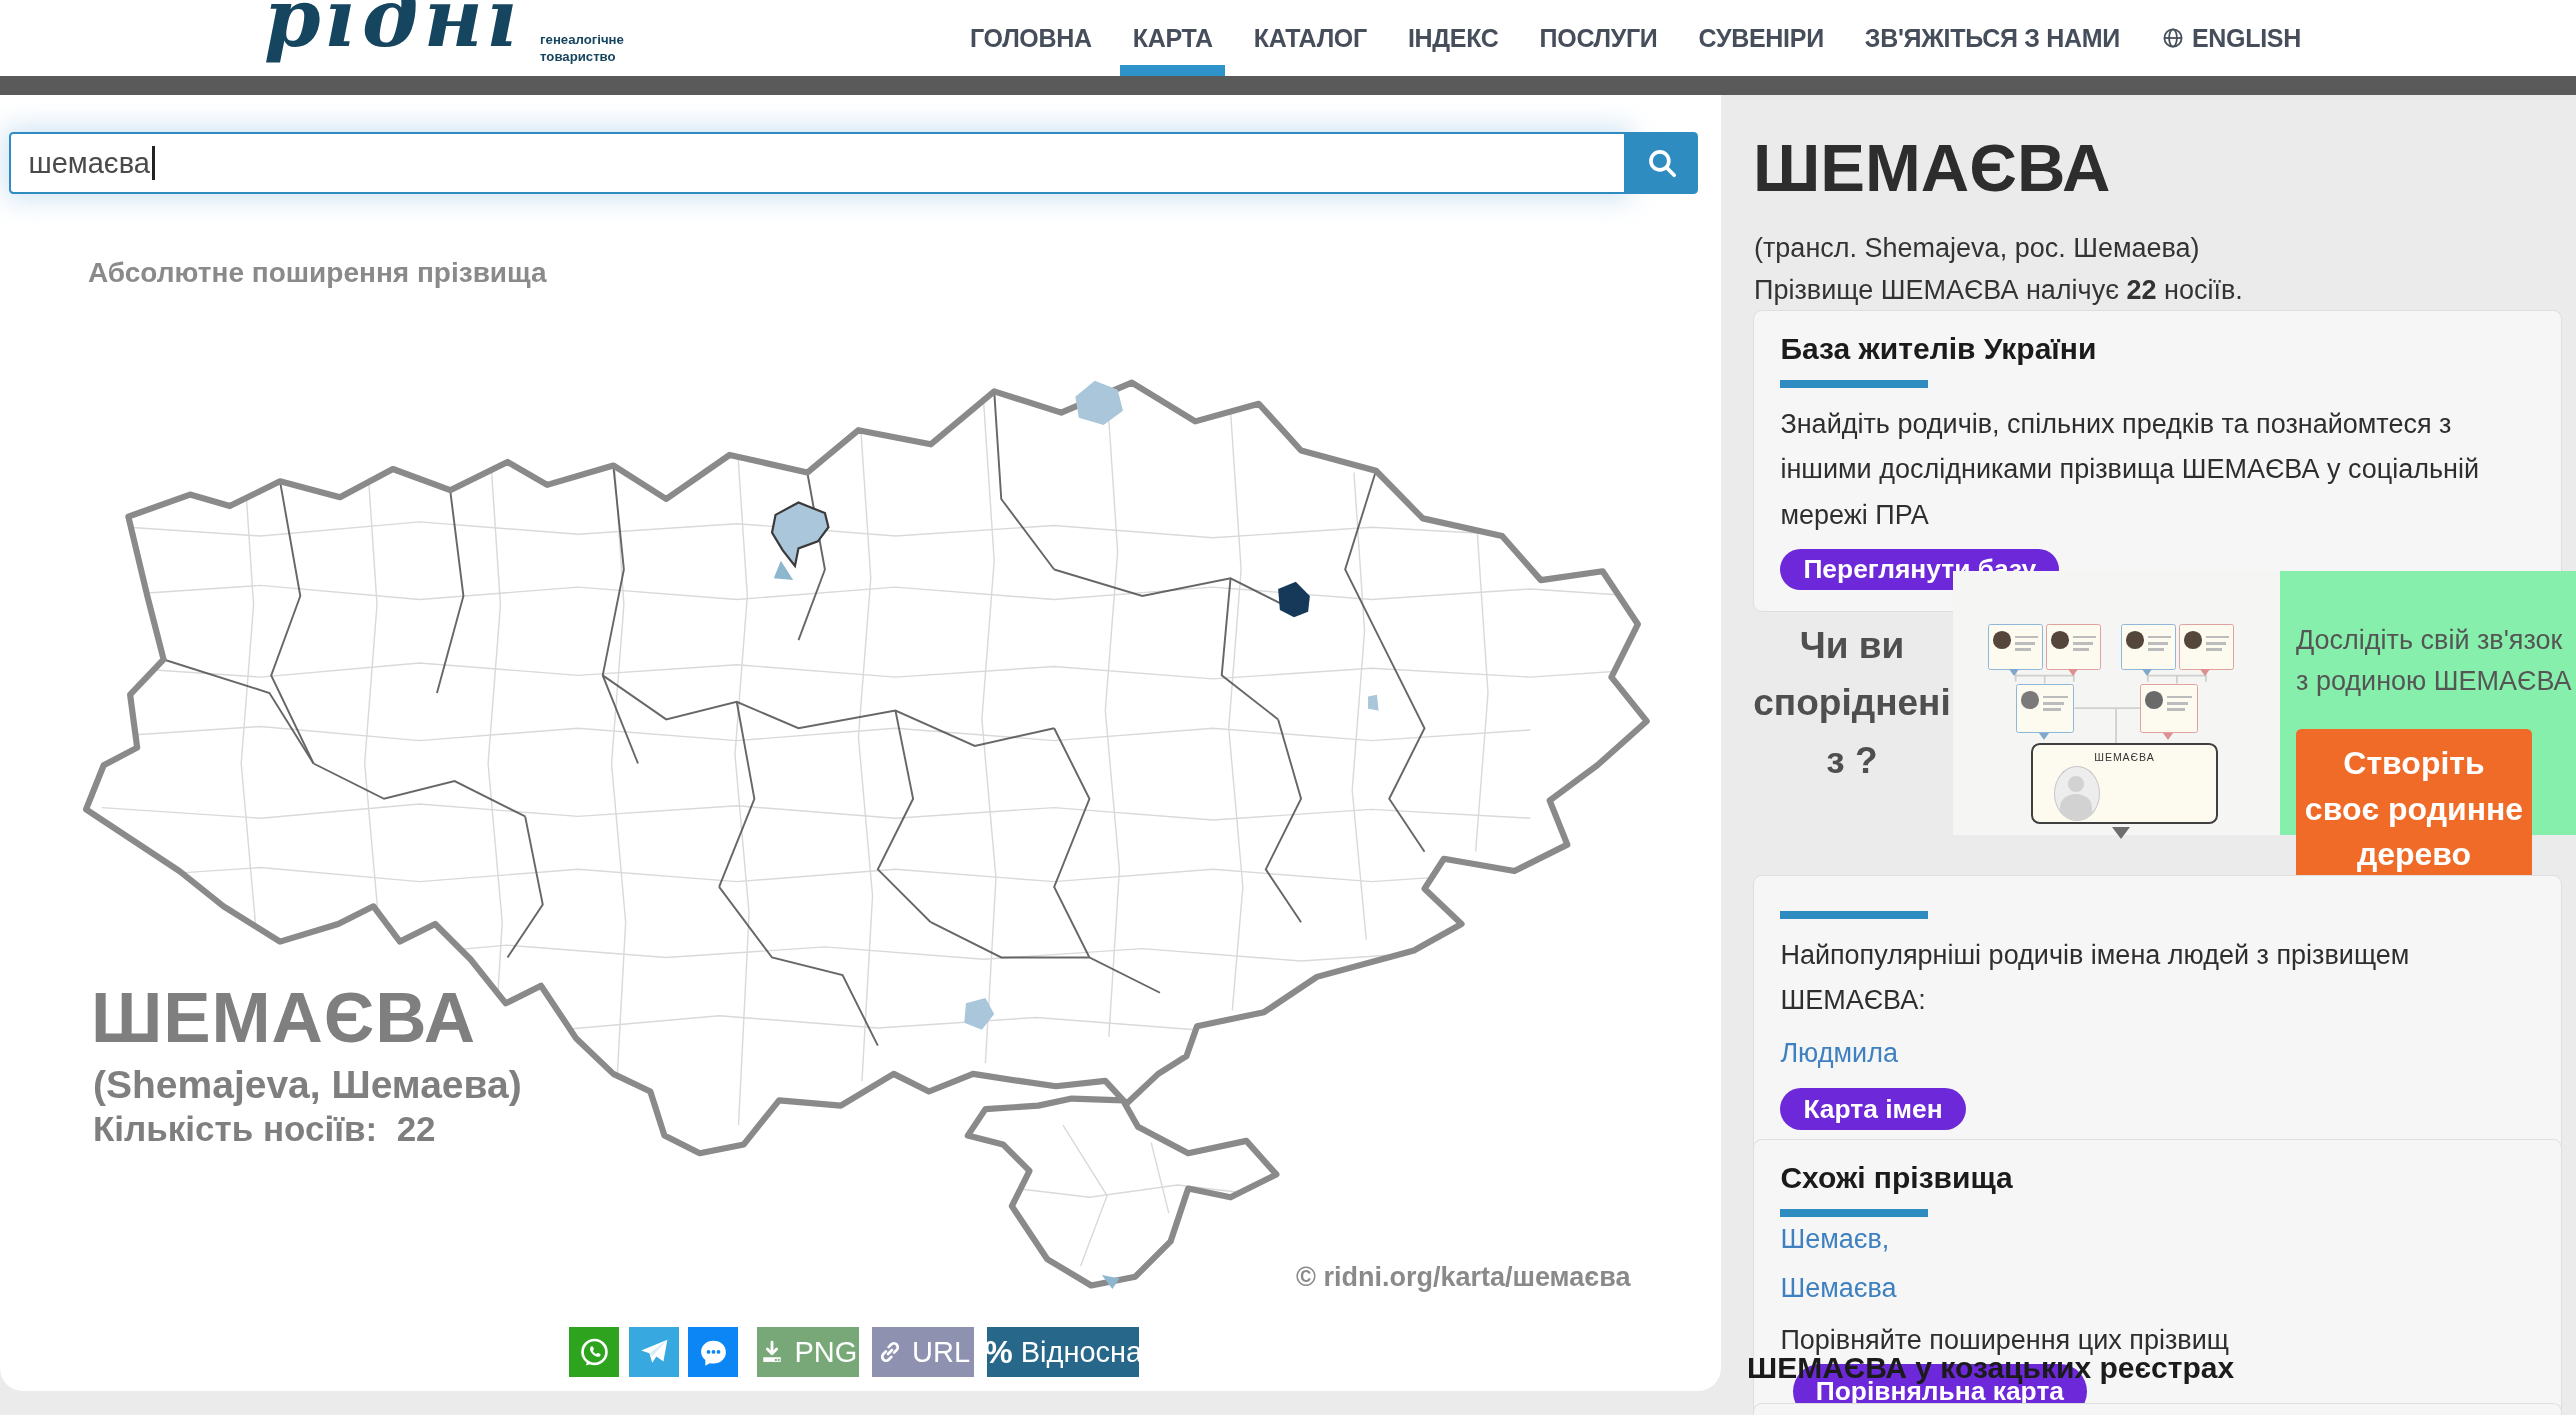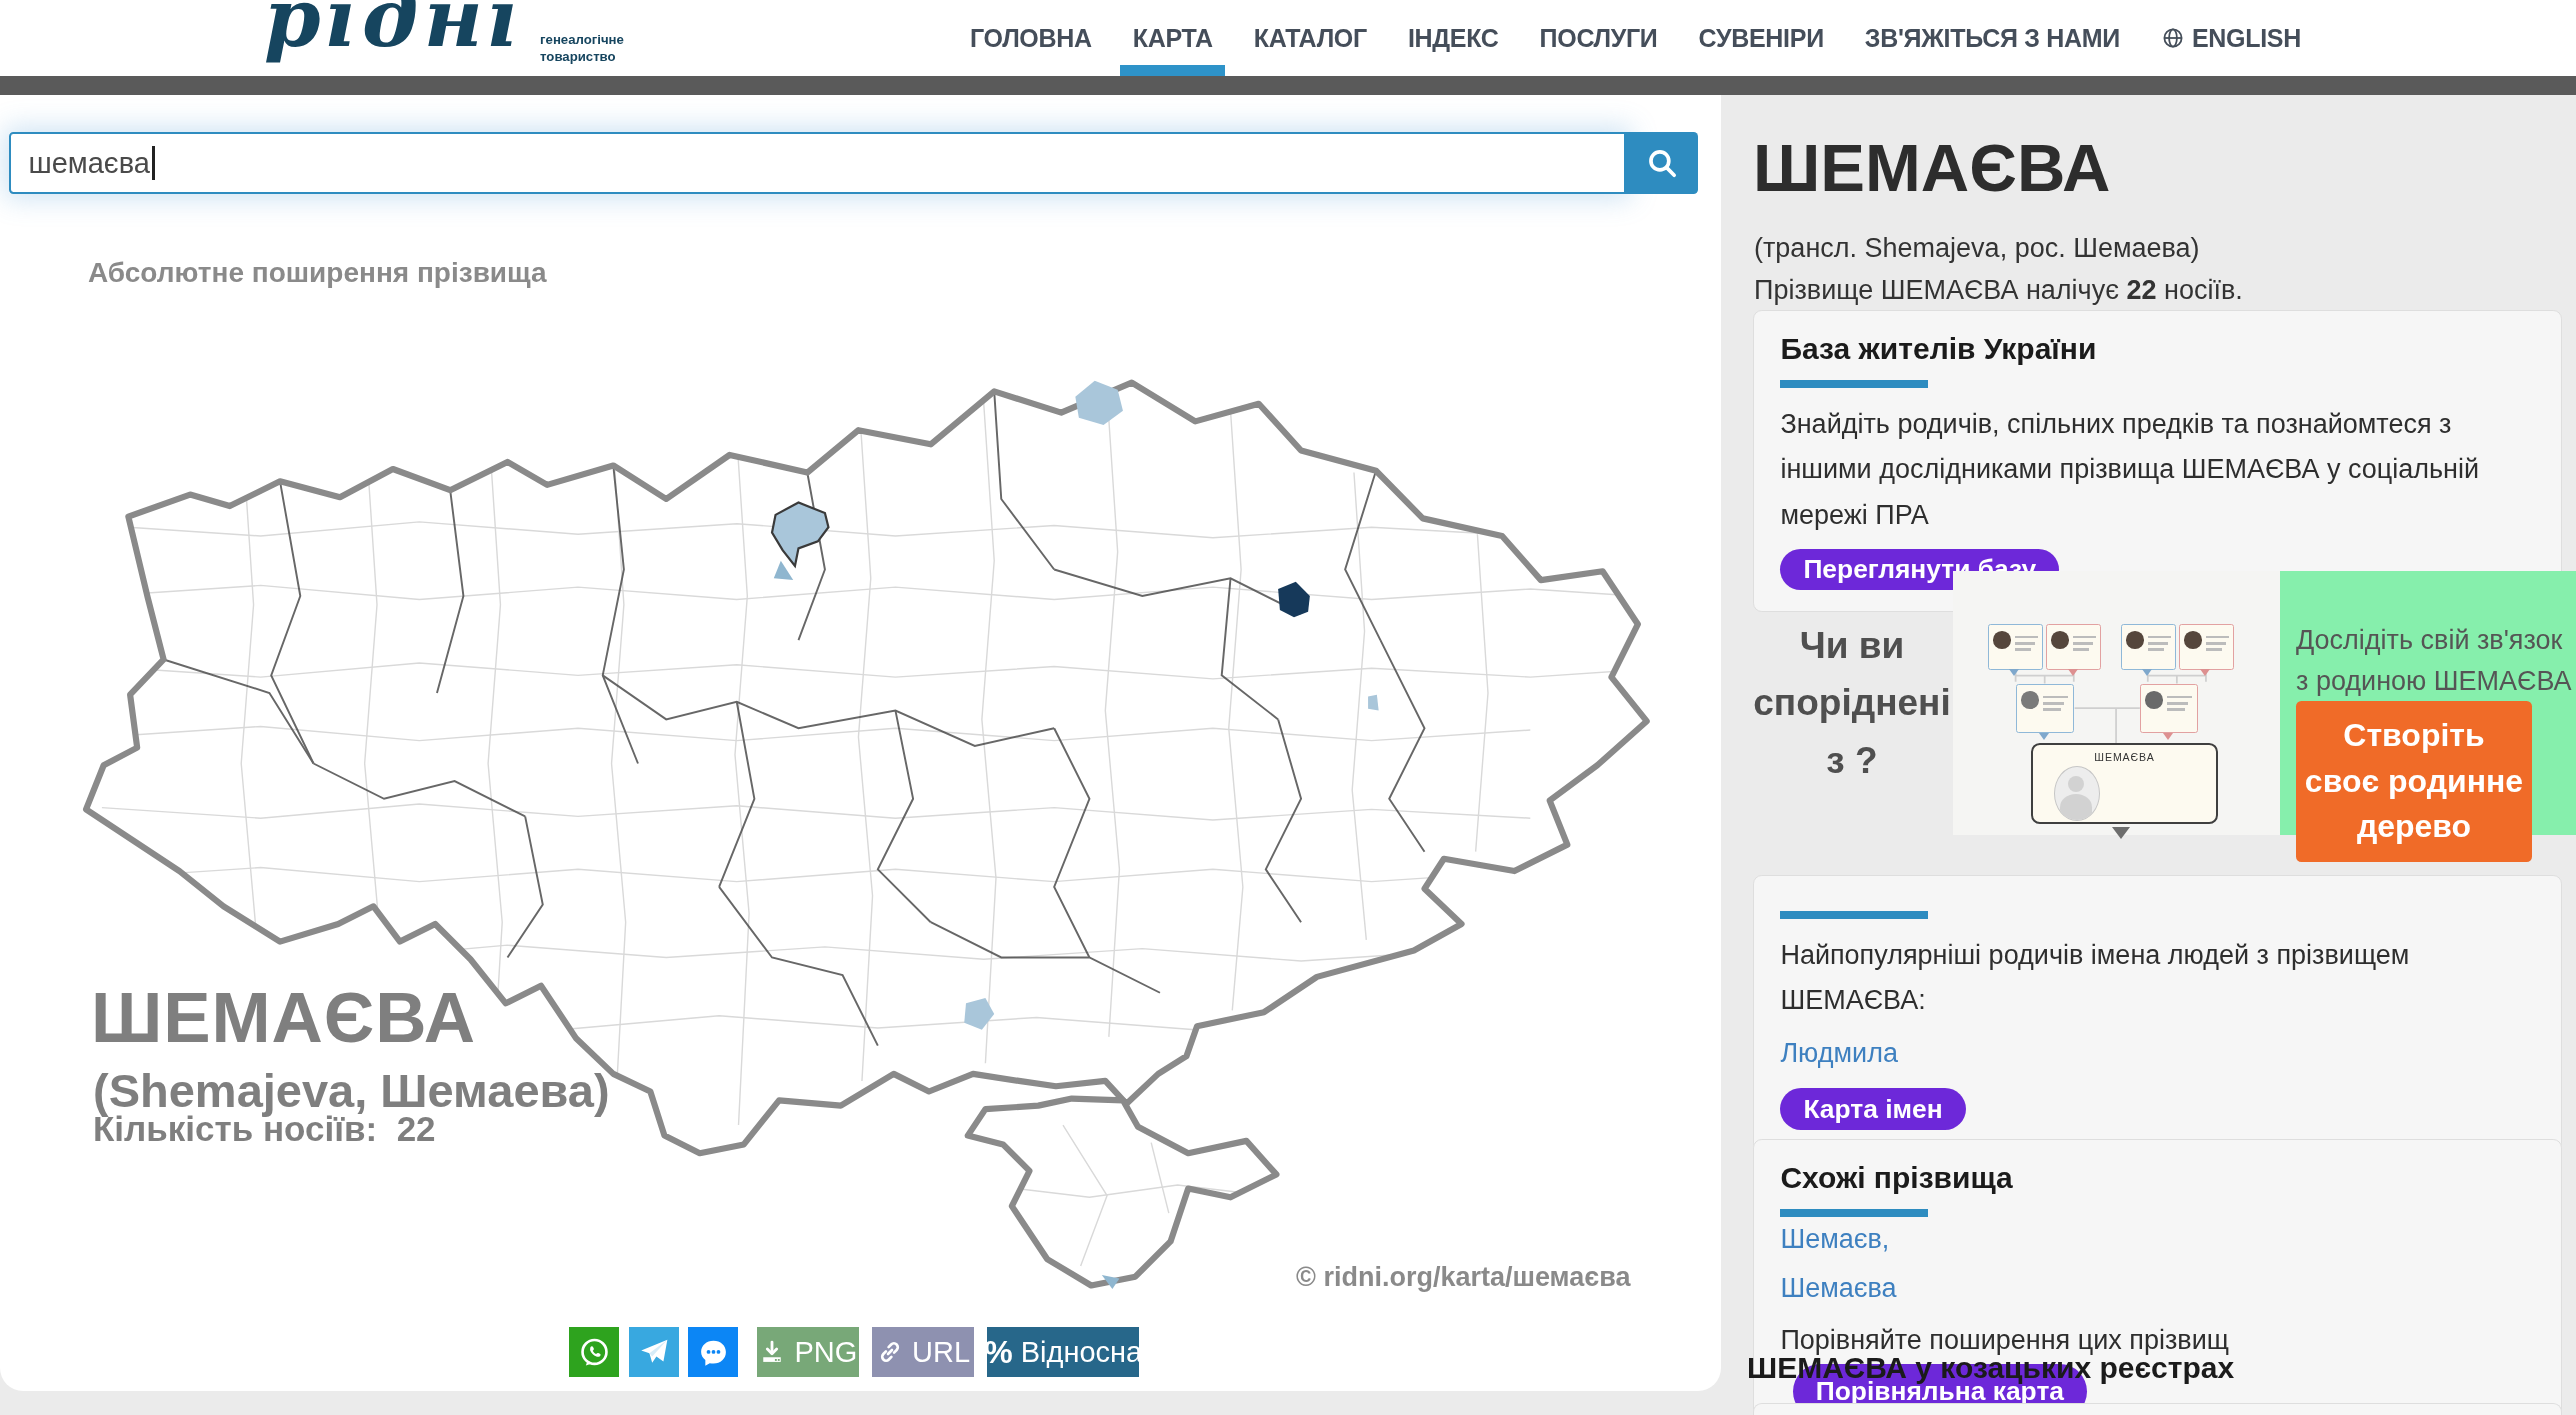--- a/index.html
+++ b/index.html
@@ -18,21 +18,21 @@
   .darkbar { position:absolute; left:0; top:76px; width:2576px; height:18.5px; background:#5a5a5a; z-index:4; }
 
   
   .map-panel { position:absolute; left:0; top:94px; width:1721px; height:1297px; background:#ffffff; border-radius:0 0 23px 23px; z-index:1; }
   .search-box { position:absolute; left:8.8px; top:132px; width:1617px; height:62px; background:#fff; border:2.6px solid #2e8cc0; border-radius:4.4px 0 0 4.4px; display:flex; align-items:center; padding-left:17.6px; font-size:29px; color:#4a4a4a; box-shadow:0 0 26.4px 5.3px rgba(86,157,214,.28); cursor:text; }
   .caret { display:inline-block; width:2.6px; height:34px; background:#222; margin-left:2.6px; vertical-align:middle; }
   .search-btn { position:absolute; left:1626px; top:132px; width:72px; height:62px; background:#2e8cc0; border-radius:0 4.4px 4.4px 0; display:flex; align-items:center; justify-content:center; cursor:pointer; }
   .map-title { position:absolute; left:88px; top:257px; font-size:28px; font-weight:bold; color:#8a8a8a; }
   .map-svg { position:absolute; left:49px; top:305px; }
   .map-surname { position:absolute; left:91px; top:977px; font-size:71px; font-weight:bold; color:#7f7f7f; letter-spacing:0.9px; z-index:2; }
-  .map-translit { position:absolute; left:93px; top:1063px; font-size:47px; font-weight:bold; color:#7f7f7f; z-index:2; }
+  .map-translit { position:absolute; left:93px; top:1063px; font-size:39px; font-weight:bold; color:#7f7f7f; z-index:2; }
   .map-carriers { position:absolute; left:93px; top:1109px; font-size:35px; font-weight:bold; color:#7f7f7f; z-index:2; }
   .map-copyright { position:absolute; left:1296px; top:1262px; font-size:27px; font-weight:bold; color:#8a8a8a; z-index:2; }
 
   .share-row { position:absolute; left:569px; top:1327px; height:50px; display:flex; align-items:stretch; z-index:2; }
   .share-sq { width:50px; height:50px; display:flex; align-items:center; justify-content:center; cursor:pointer; margin-right:9.7px; }
   .share-wide { height:50px; display:flex; align-items:center; justify-content:center; gap:8px; color:#fff; font-size:29px; cursor:pointer; }
   .b-wa { background:#2ea31e; }
   .b-tg { background:#38a8e0; }
   .b-ms { background:#0c86f5; margin-right:18.5px; }
   .b-png { background:#78a878; width:102px; margin-right:13.2px; }
@@ -51,21 +51,21 @@
   .accent-bar { width:148px; height:8px; background:#2e8cc0; margin-top:14px; }
   .card-text { font-size:27px; line-height:1.68; color:#2e2e2e; margin-top:14px; }
   .pill { display:inline-block; background:#6d28d9; color:#fff; font-size:26.4px; font-weight:bold; padding:5.3px 23px; border-radius:881px; cursor:pointer; }
   .link { color:#3e80c0; cursor:pointer; }
 
   .related { position:absolute; left:1721px; top:571px; width:855px; height:264px; z-index:2; }
   .rel-q { position:absolute; left:21px; top:0; width:220px; height:264px; display:flex; align-items:center; justify-content:center; text-align:center; font-size:37px; font-weight:bold; color:#4f4f4f; line-height:1.55; }
   .rel-mid { position:absolute; left:232px; top:0; width:327px; height:264px; background:#f5f5f3; }
   .rel-right { position:absolute; left:559px; top:0; width:296px; height:264px; background:#86efac; padding:49px 0 0 16px; }
   .rel-text { font-size:27px; color:#555; line-height:1.5; }
-  .btn-orange { margin-top:0; width:236px; background:#f06b28; border-radius:5.3px; color:#fff; font-size:32px; font-weight:bold; text-align:center; line-height:1.42; padding:12.3px 8.8px; cursor:pointer; }
+  .btn-orange { margin-top:28px; width:236px; background:#f06b28; border-radius:5.3px; color:#fff; font-size:32px; font-weight:bold; text-align:center; line-height:1.42; padding:12.3px 8.8px; cursor:pointer; }
 
   
   .tree { position:absolute; left:0; top:12.3px; width:327px; height:252px; }
   .tcard { position:absolute; width:55px; height:46px; background:#fdfaf0; border:1.8px solid #8fb8d8; border-radius:2.6px; }
   .tcard.red { border-color:#e2a1a1; }
   .tcard .tav { position:absolute; left:4.4px; top:6.2px; width:17.6px; height:17.6px; border-radius:50%; background:#55463c; }
   .tcard .tl { position:absolute; left:26.4px; height:2.6px; background:#bcbcbc; }
   .tptr { position:absolute; width:0; height:0; border-left:5.3px solid transparent; border-right:5.3px solid transparent; border-top:7px solid #7fa8cc; }
   .tptr.red { border-top-color:#dd9090; }
   .bigcard { position:absolute; left:78px; top:160px; width:187px; height:81px; background:#fdfaf0; border:2.6px solid #3f3f3f; border-radius:8.8px; }

